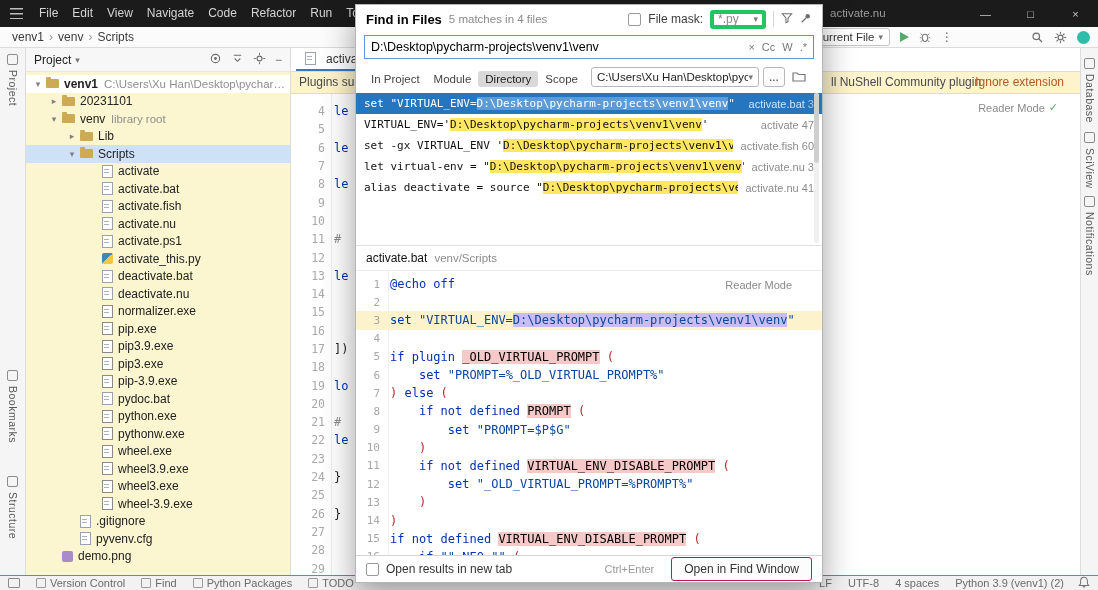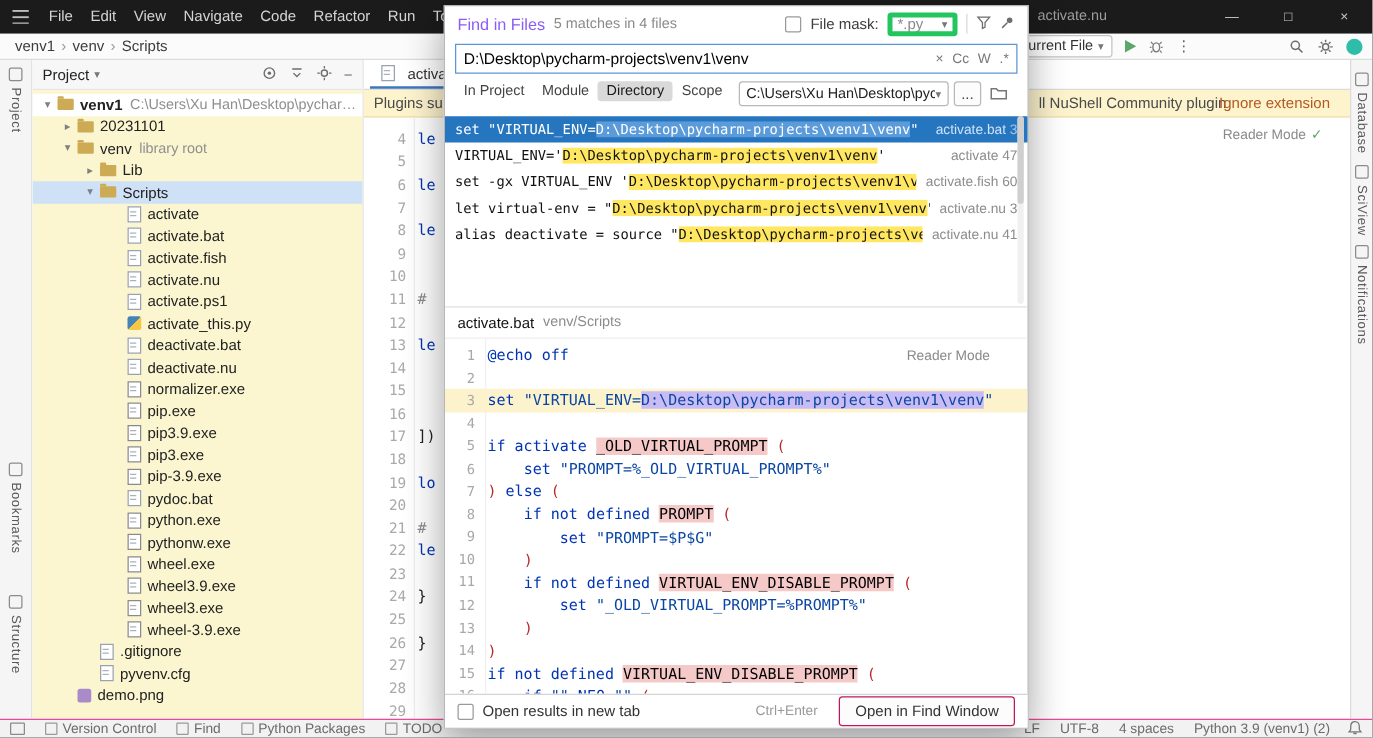--- a/index.html
+++ b/index.html
@@ -75,31 +75,31 @@
   
   .statusbar{position:absolute;left:0;top:575px;width:1098px;height:15px;background:#f2f2f2;border-top:1px solid #ec4899;box-sizing:border-box;display:flex;align-items:center;font-size:11px;color:#6b6b6b;padding:0 8px;}
   .sb-left{display:flex;align-items:center;gap:16px;}
   .sb-corner{width:10px;height:8px;border:1.2px solid #8a8a8a;border-radius:1px;}
   .sb-item{display:flex;align-items:center;gap:4px;cursor:default;}
   .mini-ico{width:8px;height:8px;border:1.1px solid #9a9a9a;border-radius:1px;}
   .sb-right{margin-left:auto;display:flex;align-items:center;gap:14px;}
   
   .dlg{position:absolute;left:355px;top:4px;width:468px;height:579px;background:#fff;border:1px solid #b6b6b6;box-shadow:0 10px 30px rgba(0,0,0,.38);z-index:40;box-sizing:border-box;}
   .dlg-head{position:absolute;left:0;top:0;right:0;height:28px;display:flex;align-items:center;padding:0 10px;gap:7px;}
-  .dlg-title{font-weight:normal;font-size:13px;color:#8b5cf6;}
+  .dlg-title{font-weight:bold;font-size:13px;color:#000000;}
   .dlg-sub{color:#8a8a8a;font-size:11.5px;margin-right:auto;}
   .cbx{width:11px;height:11px;border:1px solid #9a9a9a;border-radius:2px;background:#fff;flex:none;display:inline-block;}
   .mask-label{color:#3c3c3c;}
   .mask-combo{display:flex;align-items:center;justify-content:space-between;width:56px;height:19px;border:4px solid #22c55e;border-radius:3px;padding:0 4px;color:#8a8a8a;box-sizing:border-box;}
   .dd{color:#777;font-size:9px;}
   .vdiv{width:1px;height:16px;background:#d9d9d9;}
   .dlg-search{position:absolute;left:8px;right:8px;top:30px;height:24px;border:1px solid #5a96d8;display:flex;align-items:center;padding:0 6px;gap:7px;box-sizing:border-box;}
   .dlg-search input{flex:1;border:none;outline:none;font:12.5px "Liberation Sans",sans-serif;color:#000;padding:0;background:transparent;}
   .f-ico{color:#777;font-size:11px;flex:none;cursor:pointer;}
-  .dlg-scope{position:absolute;left:8px;right:8px;top:60px;height:22px;display:flex;align-items:flex-start;gap:4px;}
+  .dlg-scope{position:absolute;left:8px;right:8px;top:60px;height:22px;display:flex;align-items:flex-end;gap:4px;}
   .scope-tabs{display:flex;align-items:center;}
   .scope-tab{padding:2px 7px;border-radius:3px;color:#444;font-size:11.5px;cursor:default;}
   .scope-tab.active{background:#d9d9d9;color:#1a1a1a;}
   .dir-combo{display:flex;align-items:center;width:168px;height:20px;border:1px solid #b8b8b8;border-radius:3px;padding:0 5px;box-sizing:border-box;margin-left:2px;}
   .dir-value{flex:1;white-space:nowrap;overflow:hidden;font-size:11.5px;color:#222;}
   .sq-btn{width:22px;height:20px;border:1px solid #b8b8b8;border-radius:3px;display:flex;align-items:center;justify-content:center;color:#444;box-sizing:border-box;background:#fcfcfc;}
   .ico-btn{width:20px;height:20px;display:flex;align-items:center;justify-content:center;}
   .results{position:absolute;left:0;right:0;top:88px;}
   .result-row{height:21px;display:flex;align-items:center;padding:0 8px;overflow:hidden;}
   .r-code{flex:1;overflow:hidden;white-space:pre;font:11px "DejaVu Sans Mono","Liberation Mono",monospace;}
@@ -649,21 +649,21 @@
           <div class="pv-line current">
             <span class="pv-num">3</span>
             <span class="pv-code"><span class="tk-kw">set</span><span class="tk-pl"> </span><span class="tk-str">"VIRTUAL_ENV=</span><span class="tk-sel">D:\Desktop\pycharm-projects\venv1\venv</span><span class="tk-str">"</span></span>
           </div>
           <div class="pv-line">
             <span class="pv-num">4</span>
             <span class="pv-code"></span>
           </div>
           <div class="pv-line">
             <span class="pv-num">5</span>
-            <span class="pv-code"><span class="tk-kw">if activate</span><span class="tk-pl"> </span><span class="tk-var">_OLD_VIRTUAL_PROMPT</span><span class="tk-pl"> </span><span class="tk-par">(</span></span>
+            <span class="pv-code"><span class="tk-kw">if plugin</span><span class="tk-pl"> </span><span class="tk-var">_OLD_VIRTUAL_PROMPT</span><span class="tk-pl"> </span><span class="tk-par">(</span></span>
           </div>
           <div class="pv-line">
             <span class="pv-num">6</span>
             <span class="pv-code"><span class="tk-pl">    </span><span class="tk-kw">set</span><span class="tk-pl"> </span><span class="tk-str">"PROMPT=%_OLD_VIRTUAL_PROMPT%"</span></span>
           </div>
           <div class="pv-line">
             <span class="pv-num">7</span>
             <span class="pv-code"><span class="tk-par">) </span><span class="tk-kw">else</span><span class="tk-par"> (</span></span>
           </div>
           <div class="pv-line">

